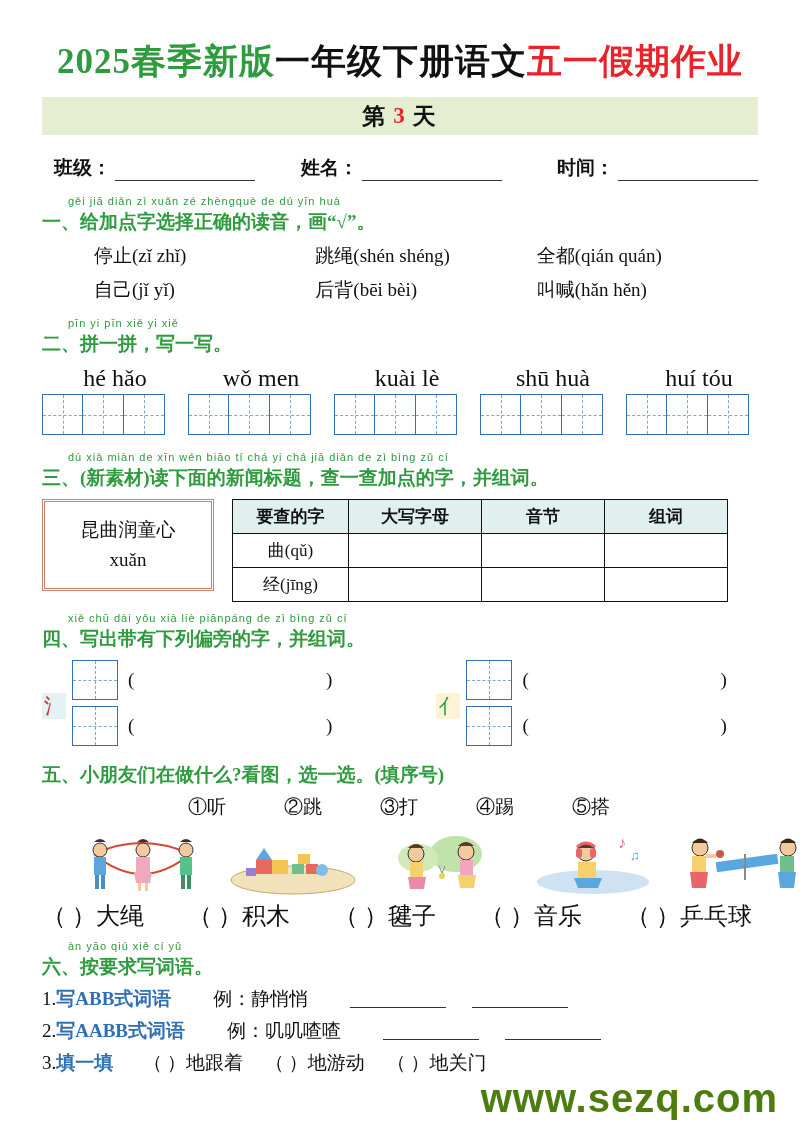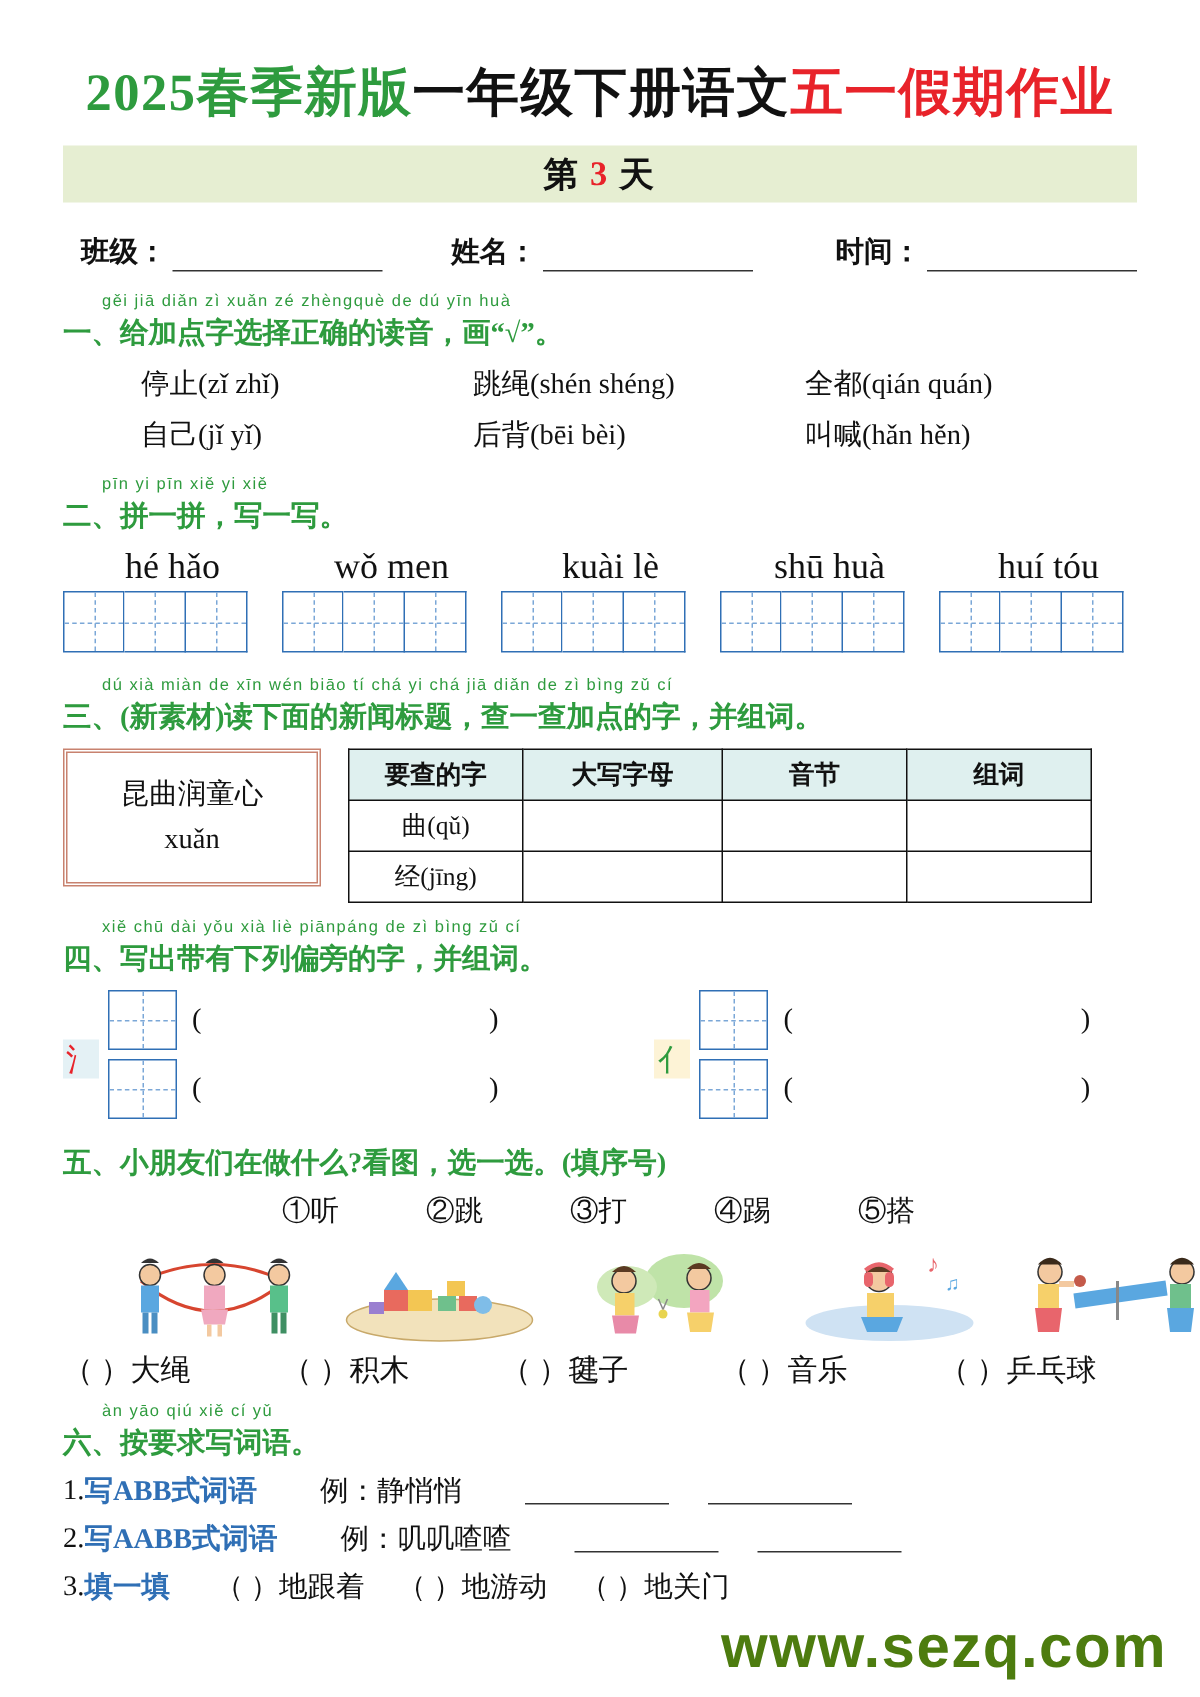--- a/index.html
+++ b/index.html
@@ -145,21 +145,21 @@
   .sqbox::before{content:"";position:absolute;left:50%;top:0;bottom:0;border-left:1px dashed #7ba7d7;}
   .sqbox::after{content:"";position:absolute;top:50%;left:0;right:0;border-top:1px dashed #7ba7d7;}
   .paren{font-size:19px;margin-left:10px;letter-spacing:28px;}
   .q4set{display:flex;align-items:center;margin-right:14px;}
 
   
   .optrow{display:flex;margin:6px 0 0 160px;font-size:19px;}
   .optrow div{width:96px;}
   .picsrow{display:flex;margin:4px 0 0 44px;}
   .pic{width:142px;height:72px;margin-right:8px;}
-  .ansrow{display:flex;margin:4px 0 0 14px;font-size:20px;justify-content:space-between;}
+  .ansrow{display:flex;margin:4px 0 0 14px;font-size:24px;justify-content:space-between;}
   .ansrow .a{width:142px;margin-right:8px;white-space:nowrap;}
 
   
   .q6line{display:flex;align-items:center;margin:6px 0 0 14px;font-size:19px;}
   .q6blue{color:#2f6fb5;font-weight:bold;}
   .q6ex{margin-left:42px;}
   .uline{display:inline-block;border-bottom:1px solid #333;width:96px;height:16px;margin-left:42px;}
   .uline2{display:inline-block;border-bottom:1px solid #333;width:96px;height:16px;margin-left:26px;}
   .fill{font-size:19px;letter-spacing:0;}
 

